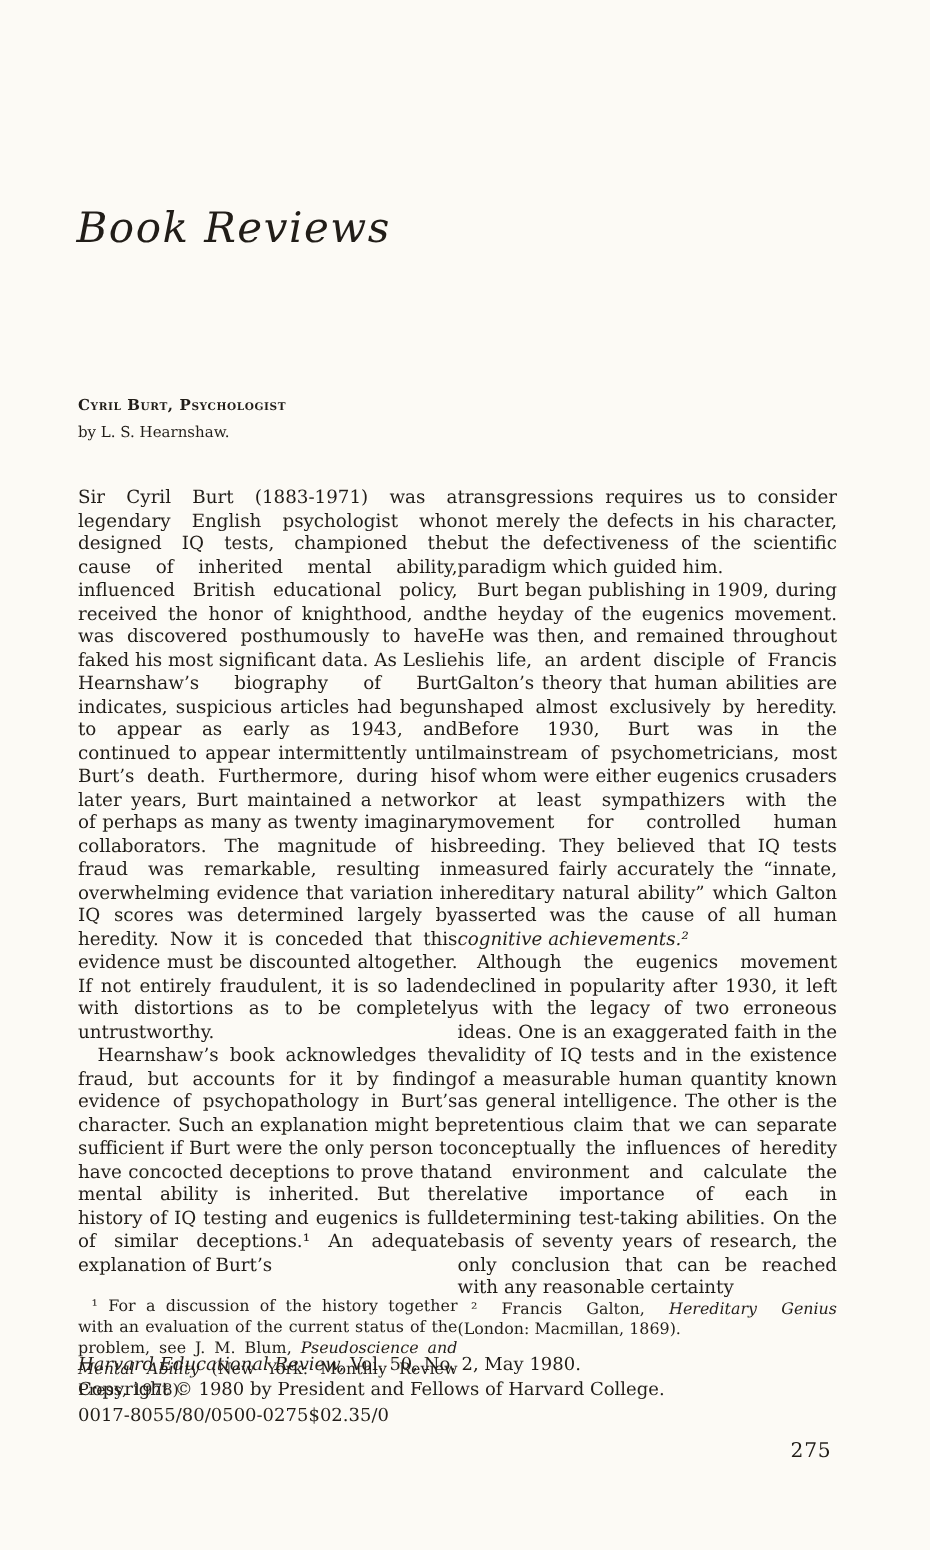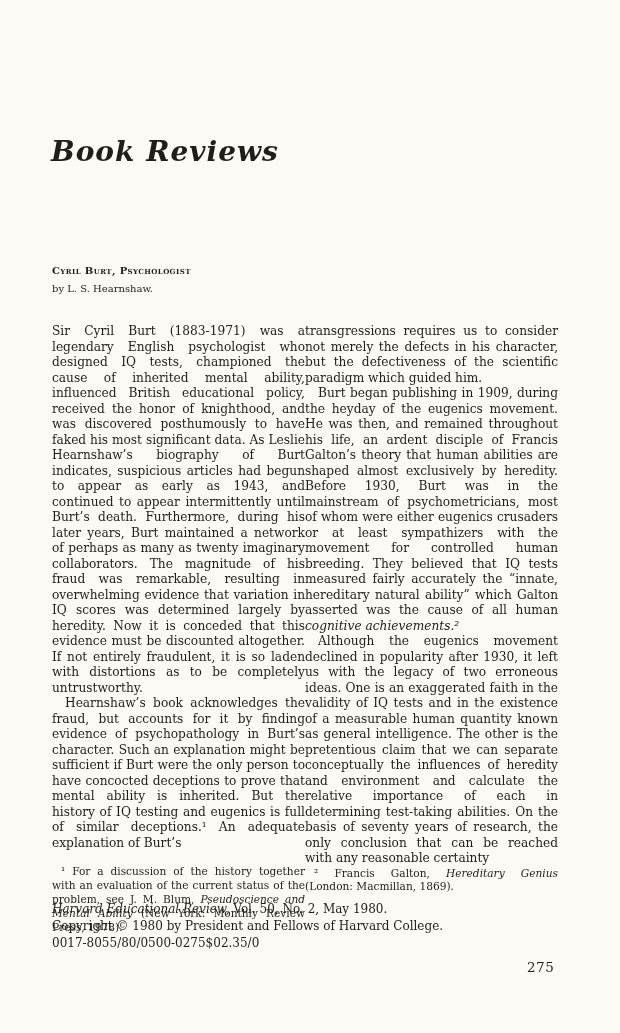--- a/index.html
+++ b/index.html
@@ -6,21 +6,21 @@
   body {
     width: 620px; height: 1033px;
     background: #fcfaf5;
     font-family: "DejaVu Serif", serif;
     color: #211d18;
     position: relative;
     overflow: hidden;
   }
   .page-title {
     position: absolute; left: 51px; top: 135px;
-    font-size: 28px; font-style: italic; letter-spacing: 1px; font-weight: bold;
+    font-size: 28px; font-style: italic; letter-spacing: 1px;
   }
   .review-header {
     position: absolute; left: 52px; top: 262px;
     font-size: 10px; line-height: 17.5px;
   }
   .book-title {
     font-variant: small-caps;
     letter-spacing: 0.4px;
     font-weight: 600;
   }

